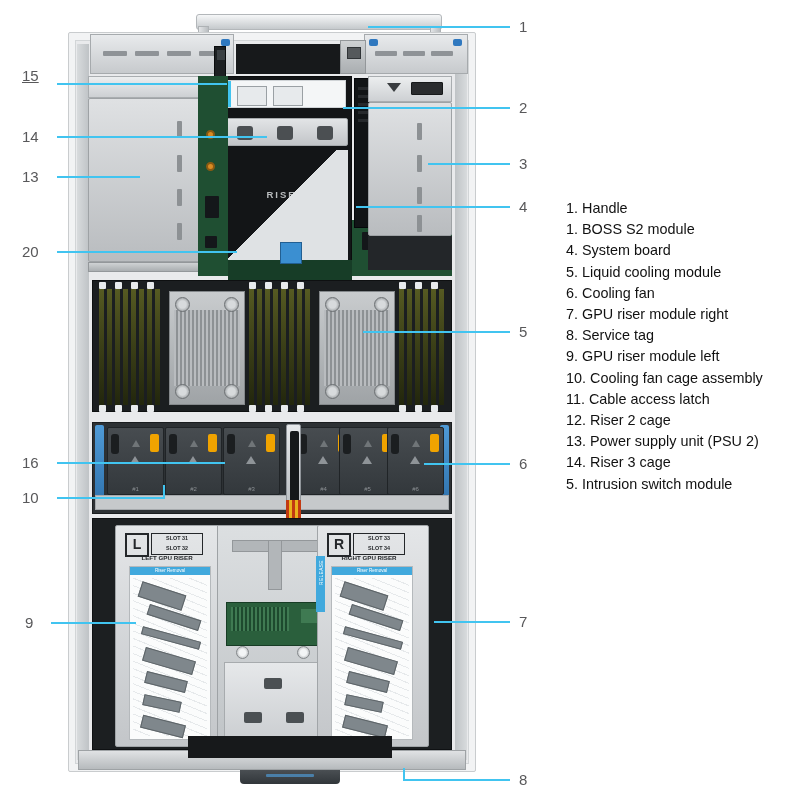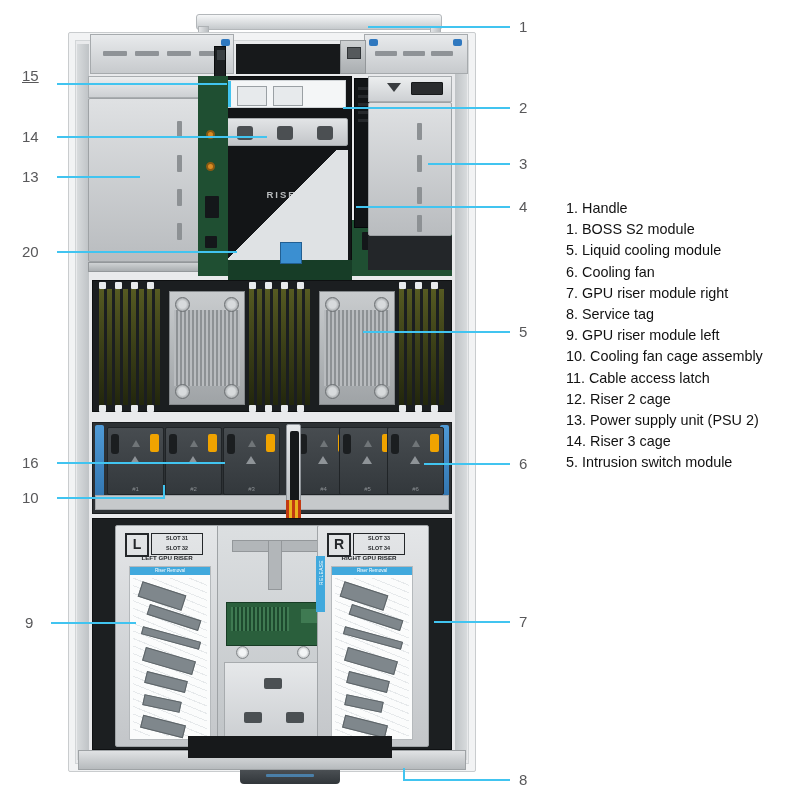--- a/index.html
+++ b/index.html
@@ -479,20 +479,21 @@
 <div class="leader" style="left:163px;top:485px;width:2px;height:13px;"></div>
 <div class="callout" style="left:22px;top:490px;">10</div>
 
 <div class="leader" style="left:51px;top:622px;width:85px;"></div>
 <div class="callout" style="left:25px;top:615px;">9</div>
 
 <div id="legend">
   <ol>
     <li>1. Handle</li>
     <li>1. BOSS S2 module</li>
+    <li>4. System board</li>
     <li>5. Liquid cooling module</li>
     <li>6. Cooling fan</li>
     <li>7. GPU riser module right</li>
     <li>8. Service tag</li>
     <li>9. GPU riser module left</li>
     <li>10. Cooling fan cage assembly</li>
     <li>11. Cable access latch</li>
     <li>12. Riser 2 cage</li>
     <li>13. Power supply unit (PSU 2)</li>
     <li>14. Riser 3 cage</li>

